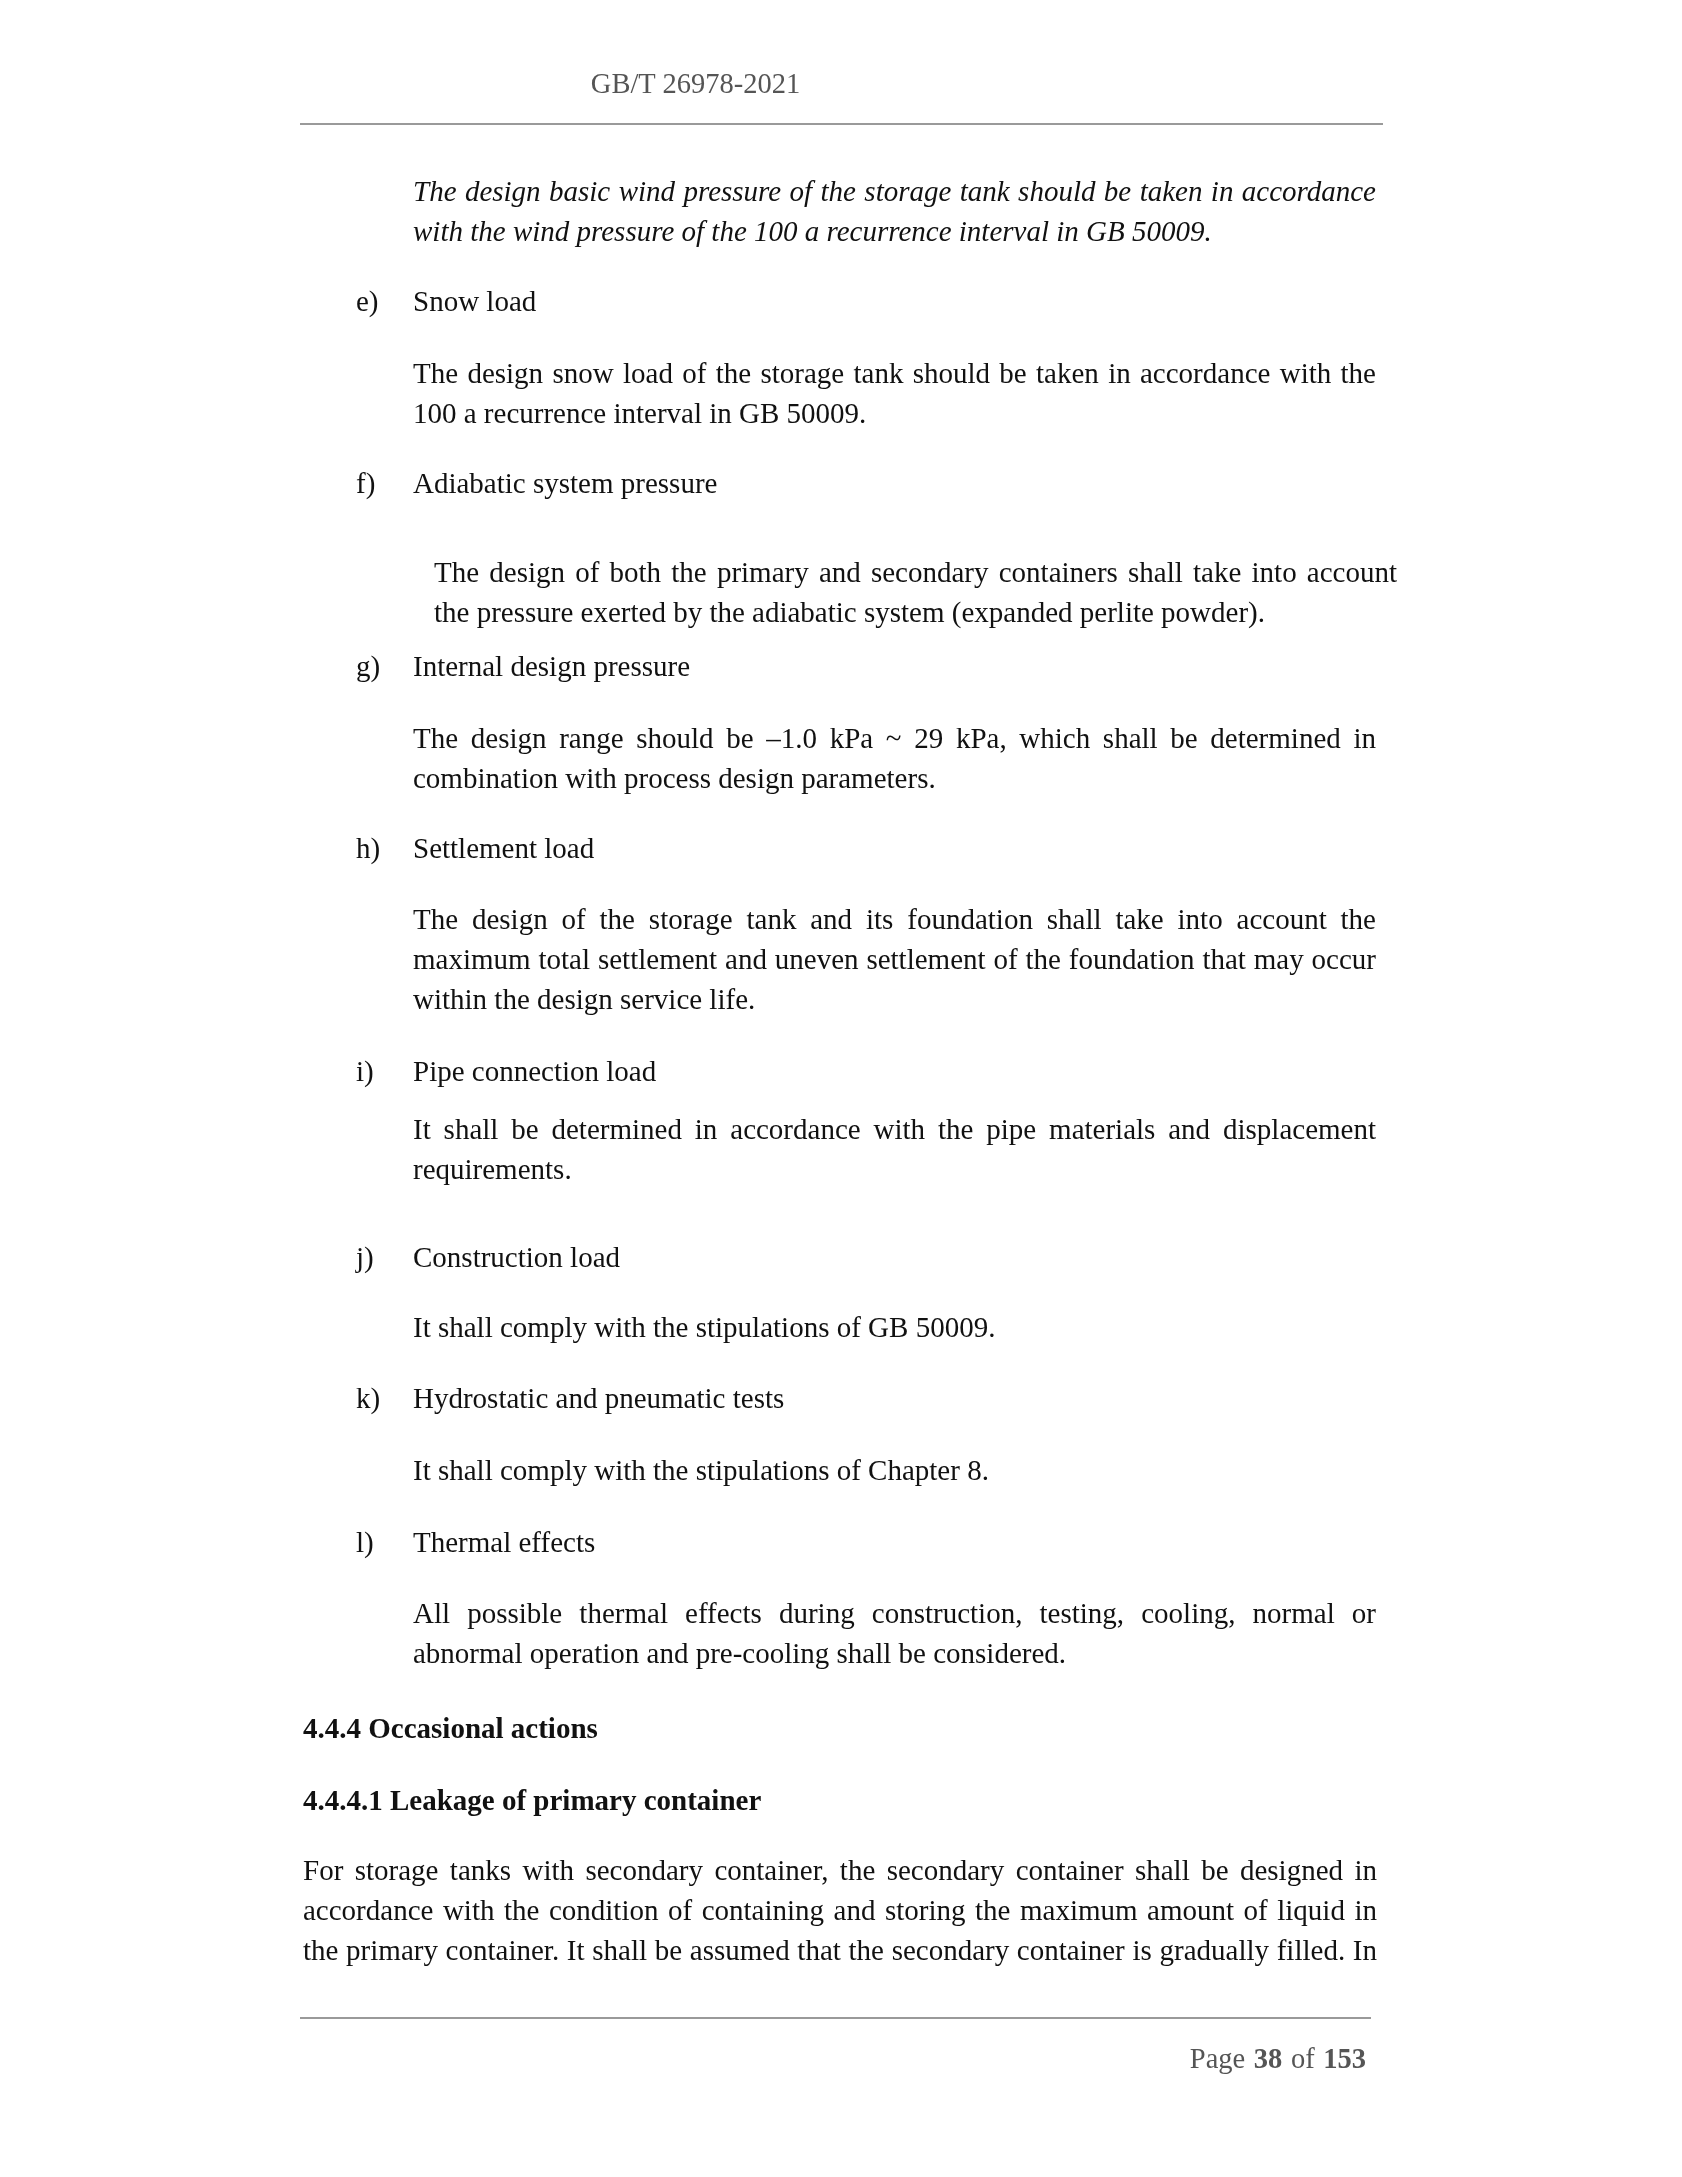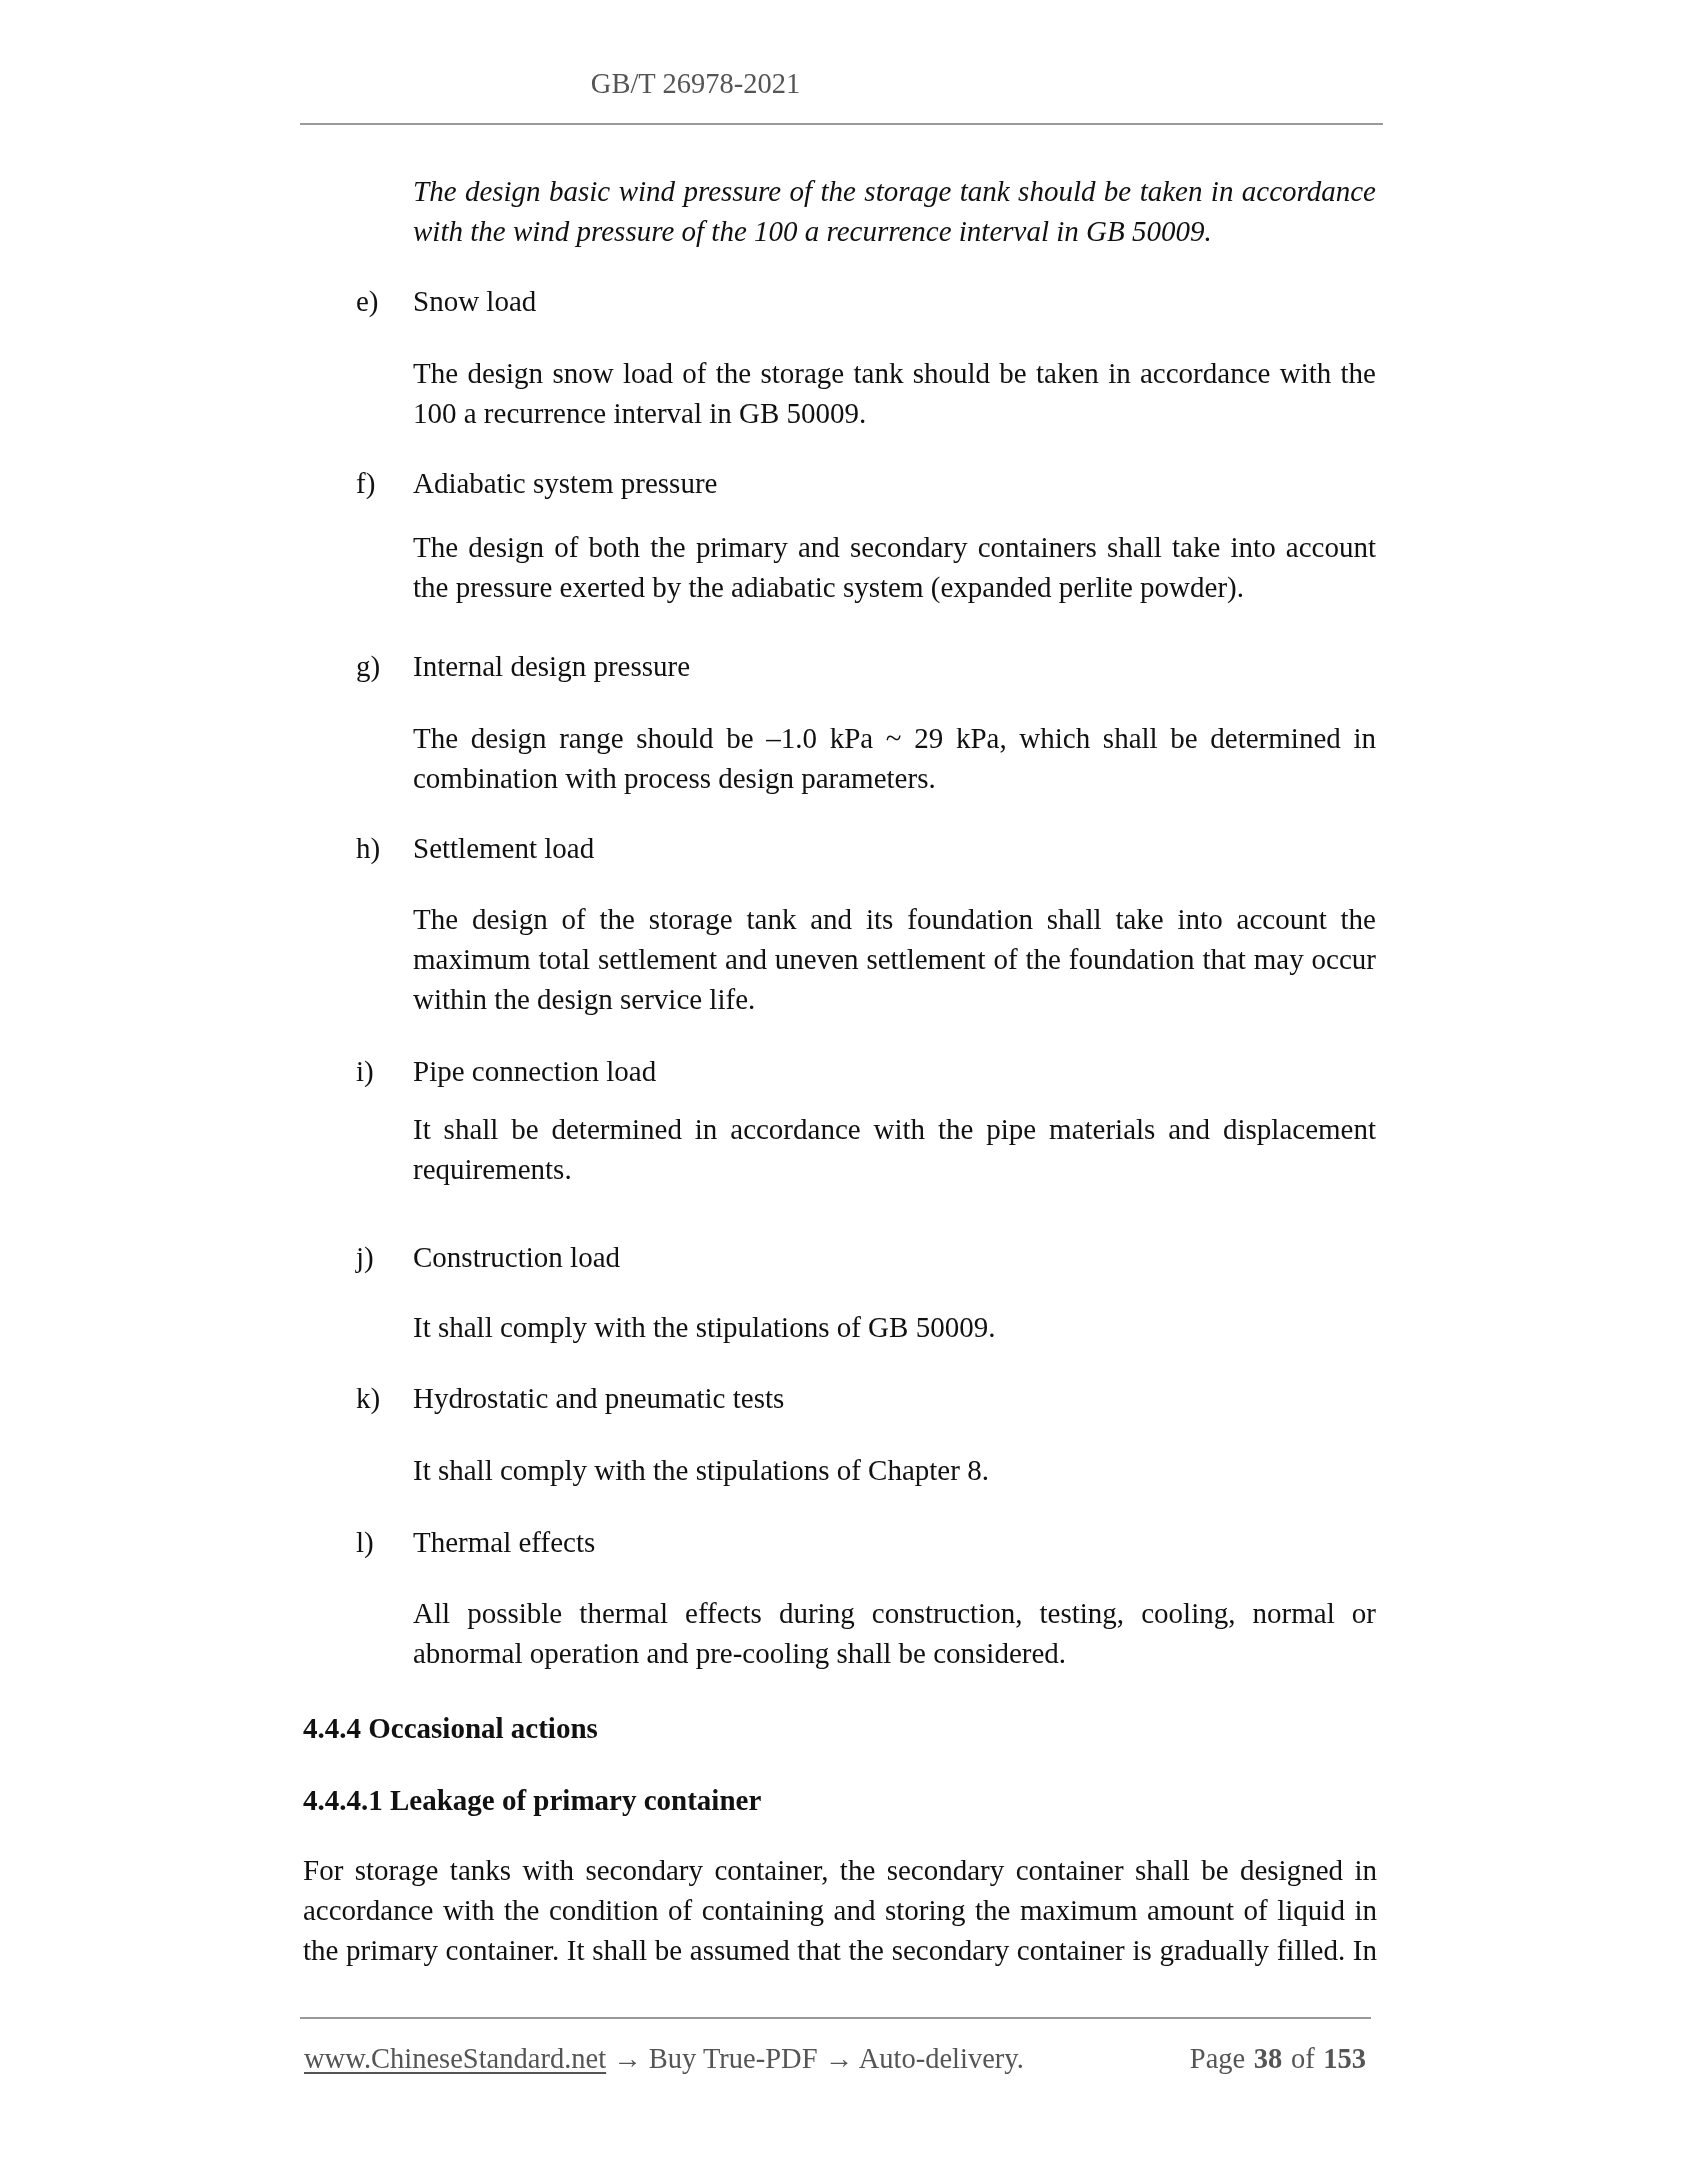--- a/index.html
+++ b/index.html
@@ -34,21 +34,21 @@
 <div class="block list-item" style="top:281px;">
   <span class="list-marker">e)</span>
   <span class="list-label">Snow load</span>
 </div>
 <div class="block body-text" style="top:353px;">The design snow load of the storage tank should be taken in accordance with the 100 a recurrence interval in GB 50009.</div>
 
 <div class="block list-item" style="top:463px;">
   <span class="list-marker">f)</span>
   <span class="list-label">Adiabatic system pressure</span>
 </div>
-<div class="block body-text" style="top:527px;">The design of both the primary and secondary containers shall take into account the pressure exerted by the adiabatic system (expanded perlite powder).</div>
+<div class="block body-text" style="top:552px;margin-left:21px;">The design of both the primary and secondary containers shall take into account the pressure exerted by the adiabatic system (expanded perlite powder).</div>
 
 <div class="block list-item" style="top:646px;">
   <span class="list-marker">g)</span>
   <span class="list-label">Internal design pressure</span>
 </div>
 <div class="block body-text" style="top:718px;">The design range should be –1.0 kPa ~ 29 kPa, which shall be determined in combination with process design parameters.</div>
 
 <div class="block list-item" style="top:828px;">
   <span class="list-marker">h)</span>
   <span class="list-label">Settlement load</span>
@@ -79,24 +79,17 @@
 </div>
 <div class="block body-text" style="top:1593px;">All possible thermal effects during construction, testing, cooling, normal or abnormal operation and pre-cooling shall be considered.</div>
 
 <div class="block heading" style="top:1708px;text-align:right;">4.4.4 Occasional actions</div>
 <div class="block heading" style="top:1780px;">4.4.4.1 Leakage of primary container</div>
 
 <div class="block full-text" style="top:1850px; text-align-last: justify;">For storage tanks with secondary container, the secondary container shall be designed in accordance with the condition of containing and storing the maximum amount of liquid in the primary container. It shall be assumed that the secondary container is gradually filled. In</div>
 
 <div class="rule" style="left:300px; width:1071px; top:2017px;"></div>
 <div class="footer">
-  <div class="footer-left">
-    <span class="footer-link">www.ChineseStandard.net</span>
-    <span>→</span>
-    <span>Buy True-PDF</span>
-    <span>→</span>
-    <span>Auto-delivery.</span>
-  </div>
   <div class="footer-right">
     <span>Page</span><span class="sp"></span><span class="bold">38</span><span class="sp"></span><span>of</span><span class="sp"></span><span class="bold">153</span>
   </div>
 </div>
 
 
 </body></html>

